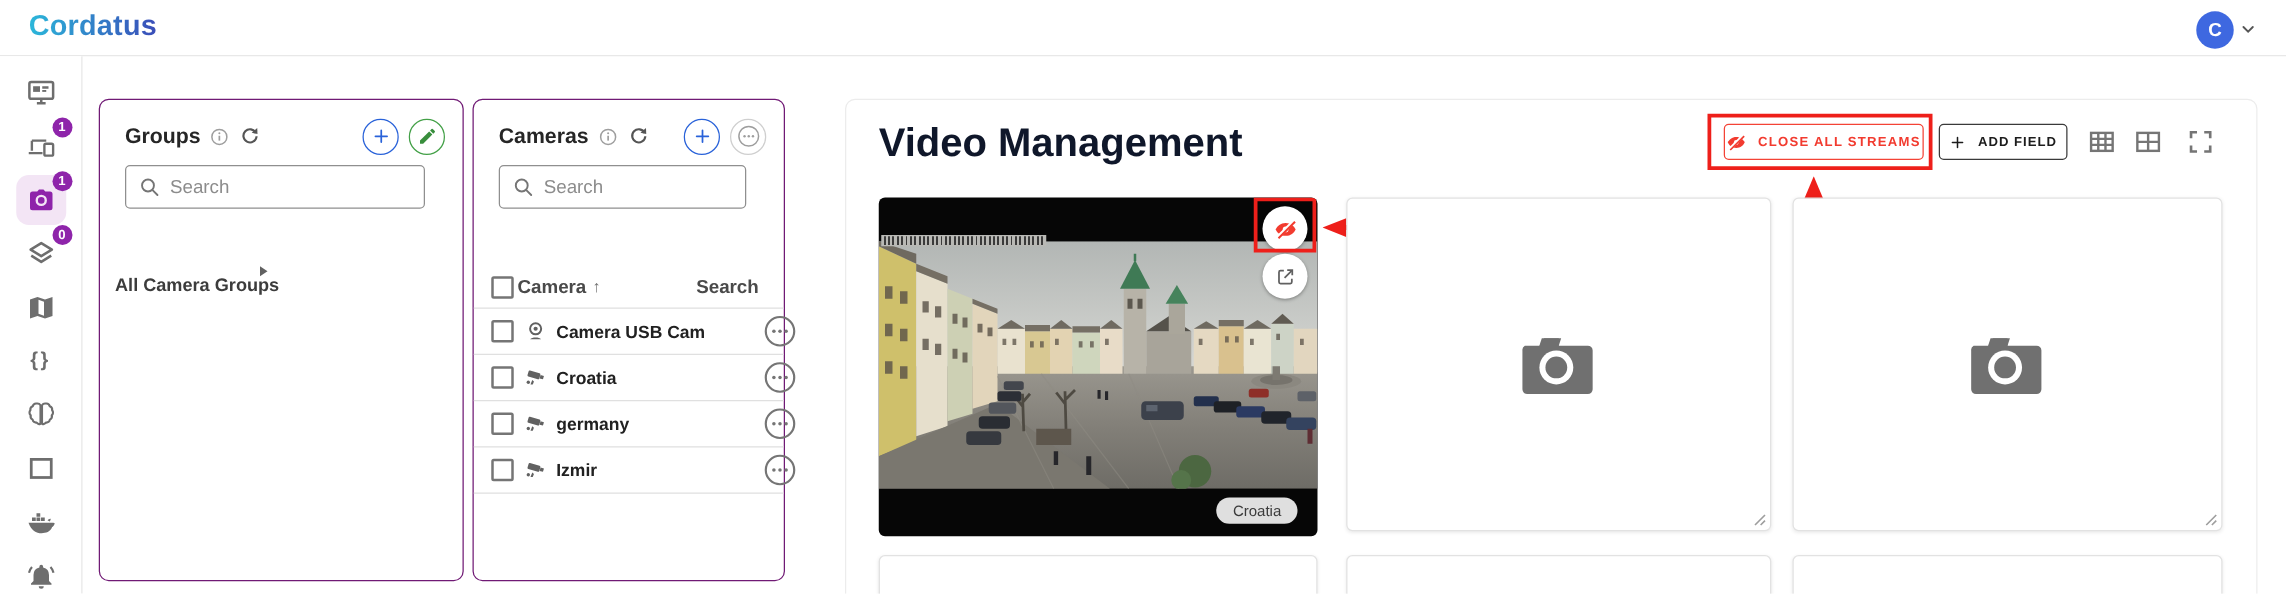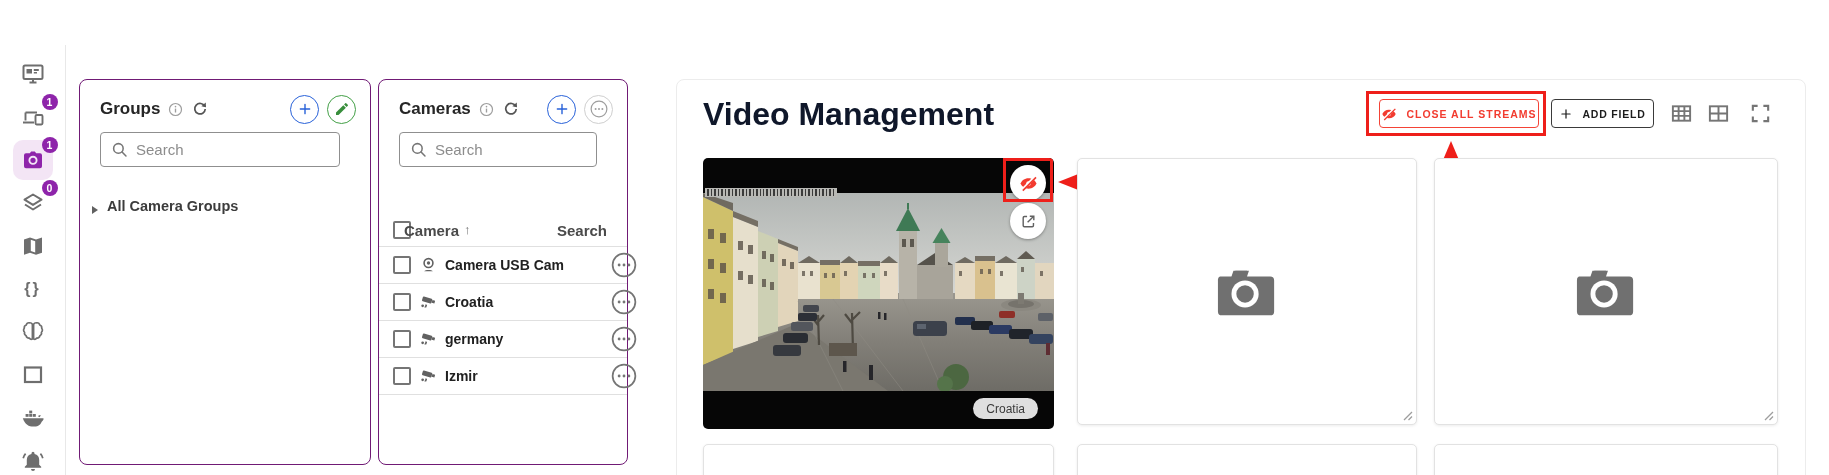--- a/index.html
+++ b/index.html
@@ -37,30 +37,30 @@
   .circle-btn { width:29px; height:29px; border-radius:50%; background:#fff; display:flex; align-items:center; justify-content:center; cursor:pointer; }
   .circle-btn.blue { border:1.5px solid #2962d9; margin-right:8px; }
   .circle-btn.green { border:1.5px solid #43a047; }
   .circle-btn.gray { border:1.5px solid #cfcfcf; }
   .search-box { position:absolute; left:20px; top:52px; width:calc(100% - 50px); height:35px; border:1px solid #8f8f8f; border-radius:4px;
                 display:flex; align-items:center; padding:0 10px; background:#fff; }
   .search-box svg { width:17px; height:17px; margin-right:8px; flex:0 0 17px; }
   .search-box input { border:none; outline:none; width:100%; font-size:15px; font-family:"Liberation Sans",sans-serif; color:#444; background:transparent; }
   .search-box input::placeholder { color:#8c8c8c; opacity:1; }
 
-  .tree-item { position:absolute; left:12px; top:118px; display:flex; align-items:flex-end; cursor:pointer; }
+  .tree-item { position:absolute; left:12px; top:133px; display:flex; align-items:flex-end; cursor:pointer;flex-direction:column; }
   .tree-tri { width:0; height:0; border-left:6px solid #616161; border-top:4.5px solid transparent; border-bottom:4.5px solid transparent; margin-right:9px; }
   .tree-label { font-size:14.5px; font-weight:600; color:#3c3c3c; }
 
   
   .cam-table { position:absolute; left:0; right:0; top:134px; }
   .t-head { position:relative; height:33px; border-bottom:1px solid #e0e0e0; }
   .t-row { position:relative; height:37px; border-bottom:1px solid #e0e0e0; }
   .cbx { position:absolute; left:14px; top:50%; transform:translateY(-50%); width:18px; height:18px; border:2px solid #757575; border-radius:2px; background:#fff; cursor:pointer; }
-  .th-camera { position:absolute; left:25px; top:50%; transform:translateY(-50%); font-size:15px; font-weight:bold; color:#4a4a4a; display:flex; cursor:pointer; }
+  .th-camera { position:absolute; left:35px; top:50%; transform:translateY(-50%); font-size:15px; font-weight:bold; color:#4a4a4a; display:flex; cursor:pointer; }
   .sort-glyph { font-size:13px; color:#757575; margin-left:5px; font-weight:normal; }
   .th-actions { position:absolute; right:20px; top:50%; transform:translateY(-50%); font-size:15px; font-weight:bold; color:#4a4a4a; }
   .row-type-ico { position:absolute; left:40px; top:50%; transform:translateY(-50%); width:19px; height:19px; }
   .row-name { position:absolute; left:66px; top:50%; transform:translateY(-50%); font-size:14px; font-weight:600; color:#212121; }
   .row-dots { position:absolute; left:232px; top:50%; transform:translateY(-50%); width:26px; height:26px; cursor:pointer; }
 
   
   .vm-panel { position:absolute; left:676px; top:79px; width:1130px; height:420px; background:#fff; border:1px solid #ececec; border-radius:8px; }
   .vm-title { position:absolute; left:26px; top:16px; font-size:32px; font-weight:bold; color:#0f172a; }
   .annotation-box { position:absolute; border:3px solid #ee1f1a; pointer-events:none; }
@@ -223,20 +223,29 @@
     <symbol id="i-bell" viewBox="0 0 24 24" fill="#6e6e6e">
         <path d="M12 22a2 2 0 0 0 2-2h-4a2 2 0 0 0 2 2zm6.2-6.2V11a6.2 6.2 0 0 0-4.7-6V4.3a1.5 1.5 0 0 0-3 0V5a6.2 6.2 0 0 0-4.7 6v4.8L3.8 17.8v1h16.4v-1z"></path>
         <path d="M4.6 4.6A9.7 9.7 0 0 0 2.2 9.2" fill="none" stroke="#6e6e6e" stroke-width="1.7"></path>
         <path d="M19.4 4.6a9.7 9.7 0 0 1 2.4 4.6" fill="none" stroke="#6e6e6e" stroke-width="1.7"></path>
       </symbol>
   </defs>
 </svg>
 
 <div class="stage">
 
+  <div class="header">
+    <div class="logo">Cordatus</div>
+    <div class="avatar">
+      <span>C</span>
+    </div>
+    <svg class="avatar-chev">
+        <use href="#i-chev-d"></use>
+      </svg>
+  </div>
 
   <div class="sidebar">
     <div class="side-item">
         <svg>
           <use href="#i-monitor"></use>
         </svg>
       </div>
     <div class="side-item">
         <svg>
           <use href="#i-devices"></use>

